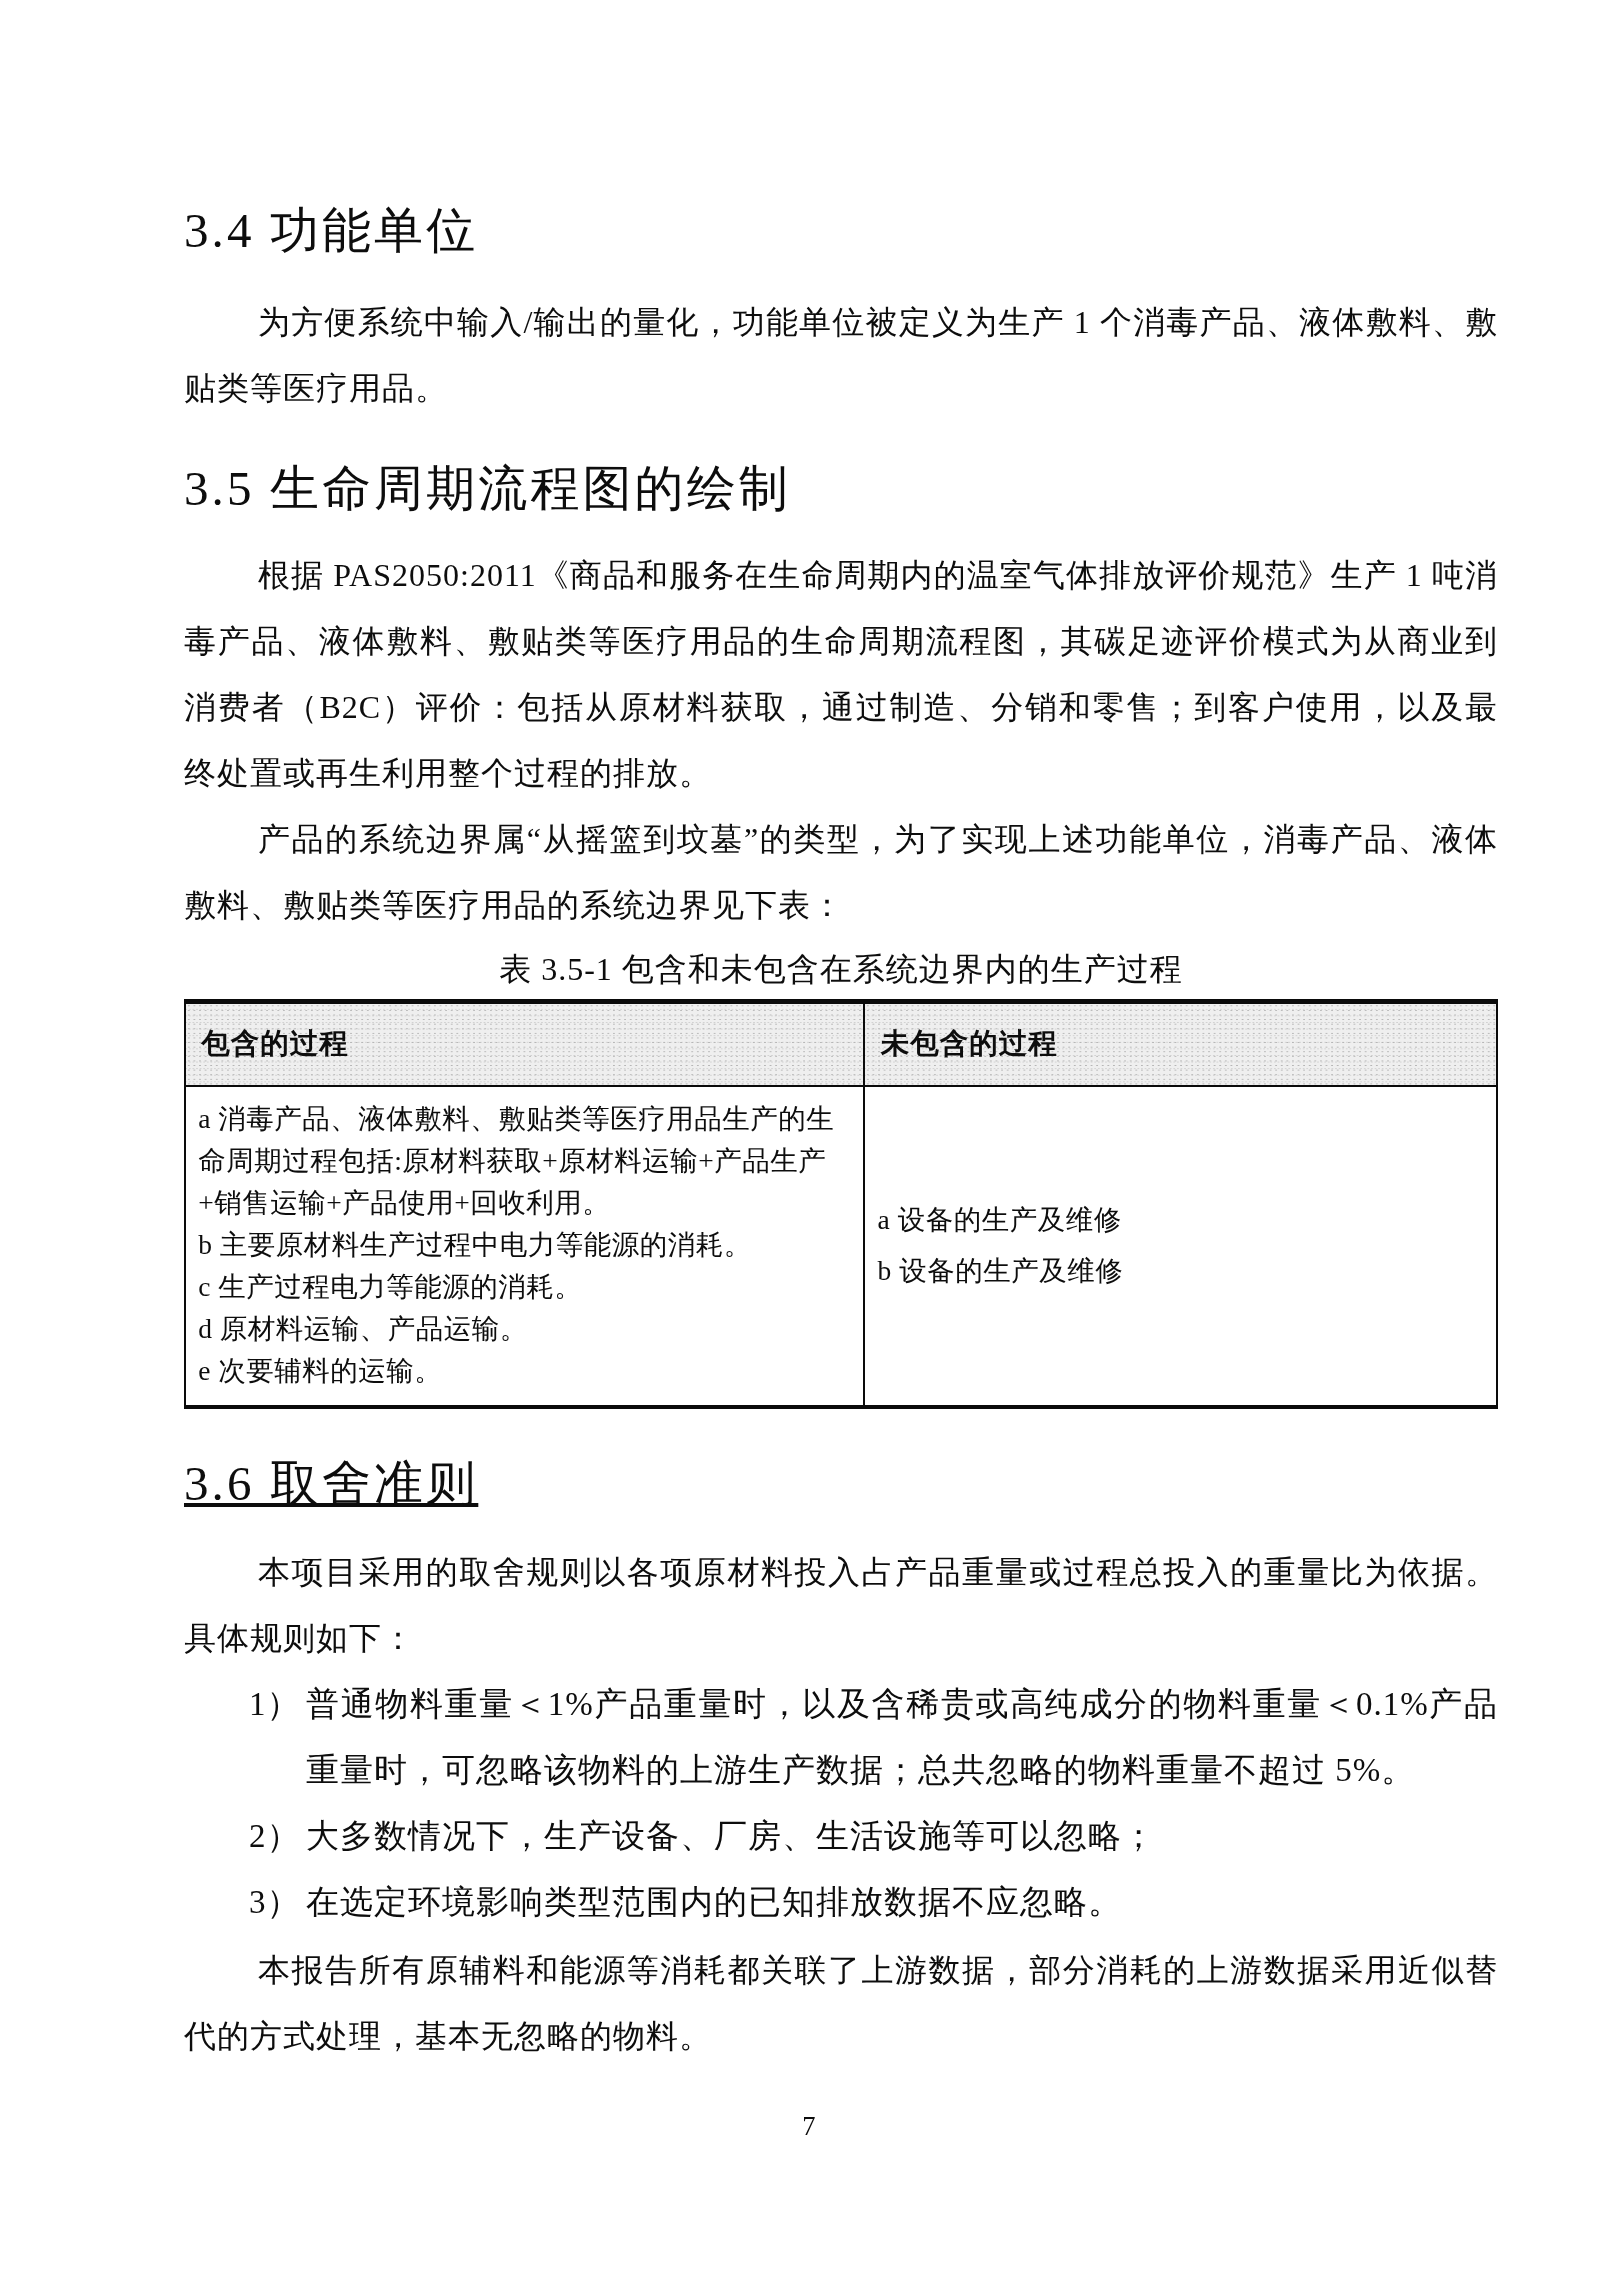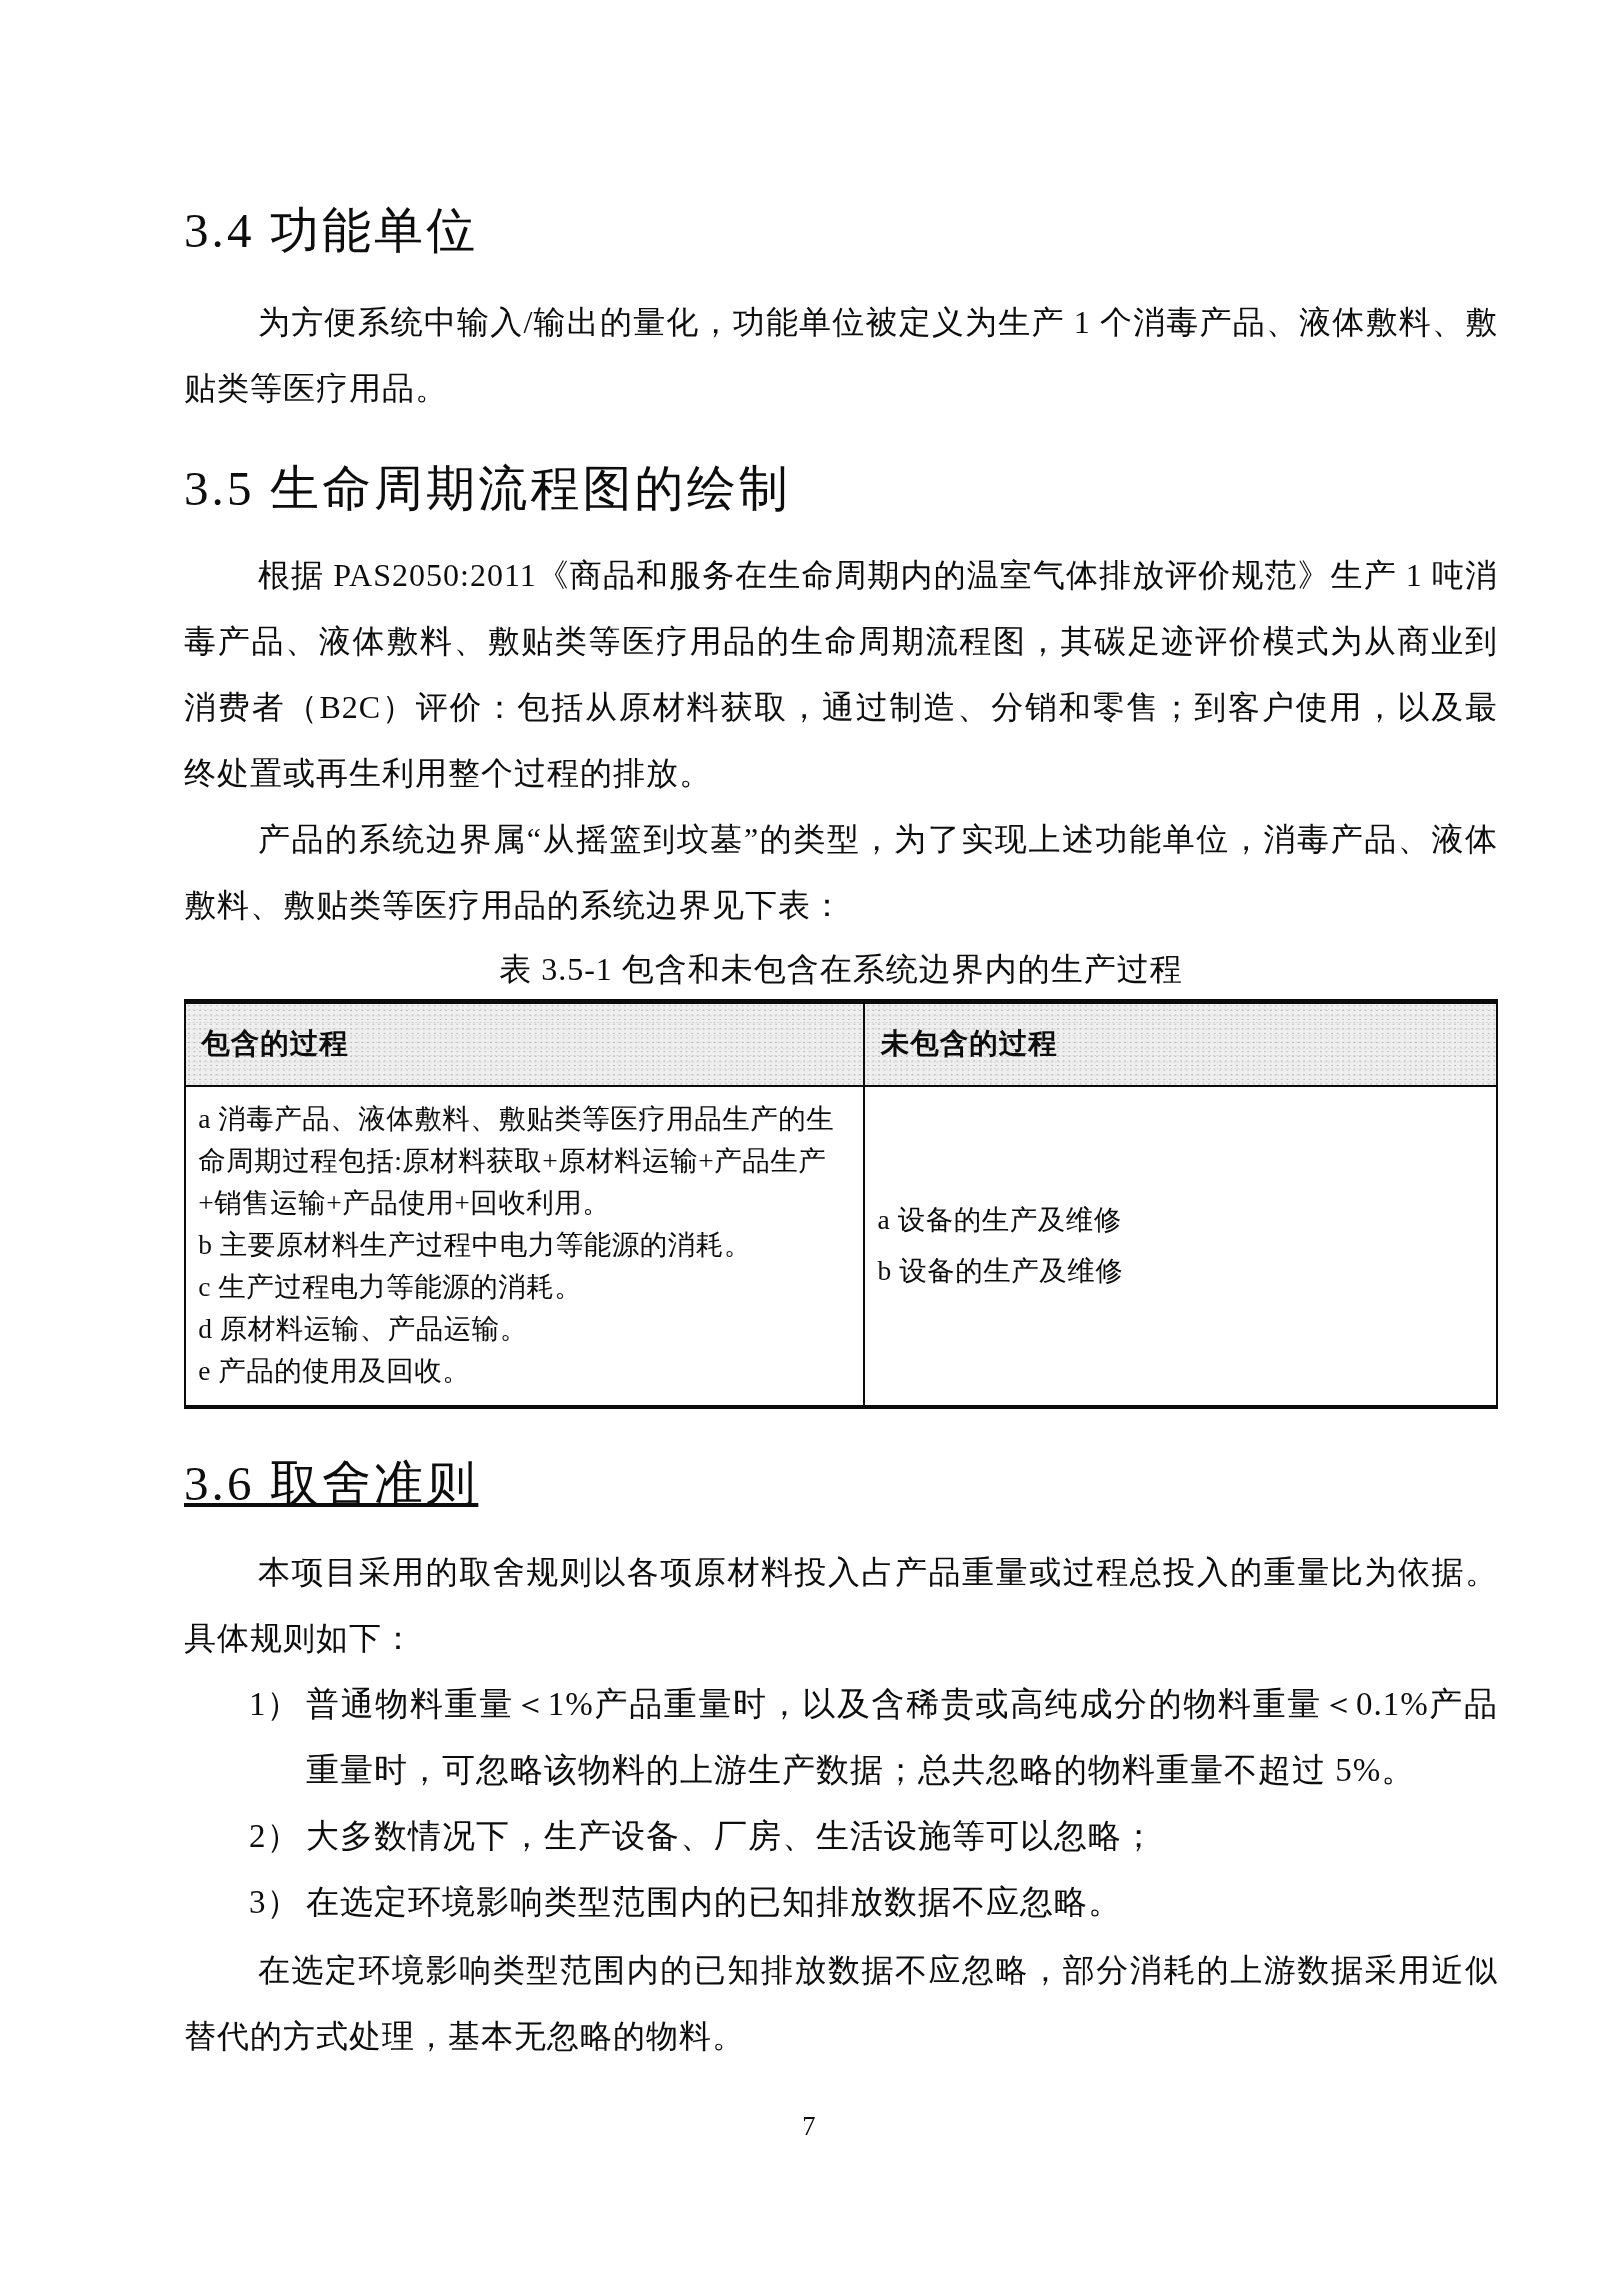--- a/index.html
+++ b/index.html
@@ -115,21 +115,21 @@
         <th class="col-excluded">未包含的过程</th>
       </tr>
     </thead>
     <tbody>
       <tr>
         <td class="cell-included">
           <p class="cell-line">a 消毒产品、液体敷料、敷贴类等医疗用品生产的生命周期过程包括:原材料获取+原材料运输+产品生产+销售运输+产品使用+回收利用。</p>
           <p class="cell-line">b 主要原材料生产过程中电力等能源的消耗。</p>
           <p class="cell-line">c 生产过程电力等能源的消耗。</p>
           <p class="cell-line">d 原材料运输、产品运输。</p>
-          <p class="cell-line">e 产品的使用及回收。</p>
+          <p class="cell-line">e 次要辅料的运输。</p>
         </td>
         <td class="cell-excluded">
           <p class="cell-line-wide">a 设备的生产及维修</p>
           <p class="cell-line-wide">b 设备的生产及维修</p>
         </td>
       </tr>
     </tbody>
   </table>
 
   <h2 class="sec-heading h36">3.6 取舍准则</h2>
@@ -143,18 +143,18 @@
     <div class="rule-item">
       <span class="rule-marker">2）</span>
       <span>大多数情况下，生产设备、厂房、生活设施等可以忽略；</span>
     </div>
     <div class="rule-item">
       <span class="rule-marker">3）</span>
       <span>在选定环境影响类型范围内的已知排放数据不应忽略。</span>
     </div>
   </div>
 
-  <p class="para closing-para">在选定环境影响类型范围内的已知排放数据不应忽略，部分消耗的上游数据采用近似替代的方式处理，基本无忽略的物料。</p>
+  <p class="para closing-para">本报告所有原辅料和能源等消耗都关联了上游数据，部分消耗的上游数据采用近似替代的方式处理，基本无忽略的物料。</p>
 
 </div>
 
 <div class="page-number">7</div>
 
 
 </body></html>

